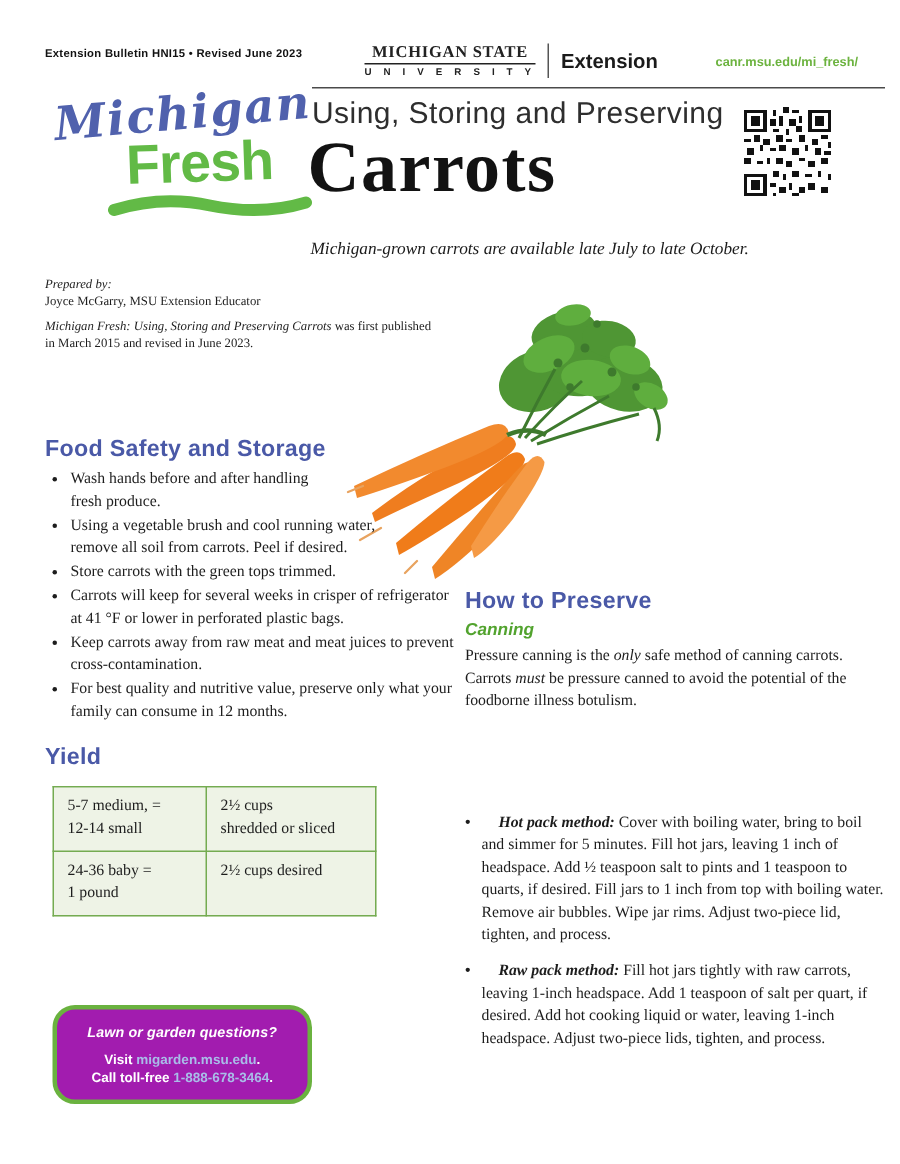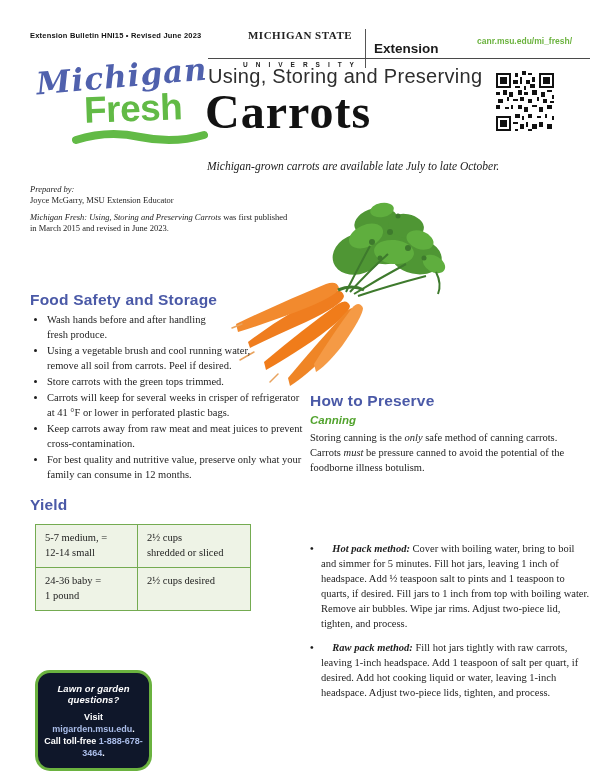--- a/index.html
+++ b/index.html
@@ -4,21 +4,21 @@
 <style>
   html,body{margin:0;padding:0;background:#888;}
   .page{position:relative;width:600px;height:776px;background:#ffffff;overflow:hidden;
         font-family:"Liberation Serif",serif;color:#1d1d1d;}
   .abs{position:absolute;}
 
   
   .bulletin{left:30px;top:31px;font:bold 7.5px "Liberation Sans",sans-serif;color:#111;letter-spacing:.2px;}
   .msu{left:243px;top:29px;display:flex;align-items:center;}
   .msu-left{text-align:center;padding-right:8px;border-right:1.5px solid #555;}
-  .msu-top{font:bold 11px "Liberation Serif",serif;color:#222;letter-spacing:.5px;border-bottom:1.5px solid #222;padding-bottom:17px;}
+  .msu-top{font:bold 11px "Liberation Serif",serif;color:#222;letter-spacing:.5px;border-bottom:1.5px solid #222;padding-bottom:1px;}
   .msu-bottom{font:bold 6.5px "Liberation Sans",sans-serif;color:#222;letter-spacing:3.1px;margin-top:1.5px;}
   .msu-ext{font:bold 13.5px "Liberation Sans",sans-serif;color:#1a1a1a;padding-left:8px;}
   .hdr-url{left:auto;right:28px;top:36px;font:bold 8.5px "Liberation Sans",sans-serif;color:#6cb33f;text-decoration:none;}
   .rule{left:208px;top:58px;width:382px;height:1px;background:#4a4a4a;}
 
   
   .mich{left:36px;top:58px;font:italic bold 31px "DejaVu Serif",serif;color:#5061ad;transform:rotate(-5deg);letter-spacing:1px;}
   .fresh{left:84px;top:88px;font:bold 37px "Liberation Sans",sans-serif;color:#62ba46;transform:rotate(-2deg);letter-spacing:-.5px;}
   .swoosh{left:72px;top:127px;}
 
@@ -46,21 +46,21 @@
   .fs-list li:nth-child(2){max-width:218px;}
 
   .yield-head{left:30px;top:496px;}
   .yield-table{left:35px;top:524px;border-collapse:collapse;}
   .yield-table td{border:1.5px solid #74ab51;background:#eef3e6;padding:5px 8px 7px 9px;
      font-size:10.5px;line-height:15px;vertical-align:top;white-space:pre-line;}
   .yield-table td.c1{width:84px;}
   .yield-table td.c2{width:95px;}
 
   
-  .contact{left:35px;top:670px;width:117px;box-sizing:border-box;background:#0f172a;border:3.5px solid #6ab23f;
+  .contact{left:35px;top:670px;width:173px;box-sizing:border-box;background:#a21caf;border:3.5px solid #6ab23f;
      border-radius:15px;padding:10px 5px 9px;text-align:center;font-family:"Liberation Sans",sans-serif;}
   .contact .q{font:italic bold 9.5px "Liberation Sans",sans-serif;color:#fff;margin-bottom:6px;letter-spacing:.1px;}
   .contact .ln{font:bold 9px "Liberation Sans",sans-serif;color:#fff;line-height:12px;}
   .contact a{color:#a9bce8;text-decoration:none;}
 
   
   .htp-head{left:310px;top:392px;}
   .canning-sub{left:310px;top:414px;}
   .rc-p{font-size:10.5px;line-height:15px;width:280px;}
   .p1{left:310px;top:430px;}
@@ -246,21 +246,21 @@
 
   <div class="abs contact">
     <div class="q">Lawn or garden questions?</div>
     <div class="ln"><span>Visit </span><a href="#">migarden.msu.edu</a><span>.</span></div>
     <div class="ln"><span>Call toll-free </span><a href="#">1-888-678-3464</a><span>.</span></div>
   </div>
 
   <div class="abs htp-head h-blue">How to Preserve</div>
   <div class="abs canning-sub h-green">Canning</div>
 
-  <div class="abs rc-p p1"><span>Storing canning is the </span><i>only</i><span> safe method of canning carrots. Carrots </span><i>must</i><span> be pressure canned to avoid the potential of the foodborne illness botulism.</span></div>
+  <div class="abs rc-p p1"><span>Pressure canning is the </span><i>only</i><span> safe method of canning carrots. Carrots </span><i>must</i><span> be pressure canned to avoid the potential of the foodborne illness botulism.</span></div>
 
 
   <div class="abs methods">
     <ul>
       <li><span class="lead">Hot pack method:</span><span> Cover with boiling water, bring to boil and simmer for 5 minutes. Fill hot jars, leaving 1 inch of headspace. Add ½ teaspoon salt to pints and 1 teaspoon to quarts, if desired. Fill jars to 1 inch from top with boiling water. Remove air bubbles. Wipe jar rims. Adjust two-piece lid, tighten, and process.</span></li>
       <li><span class="lead">Raw pack method:</span><span> Fill hot jars tightly with raw carrots, leaving 1-inch headspace. Add 1 teaspoon of salt per quart, if desired. Add hot cooking liquid or water, leaving 1-inch headspace. Adjust two-piece lids, tighten, and process.</span></li>
     </ul>
   </div>
 
 </div>

